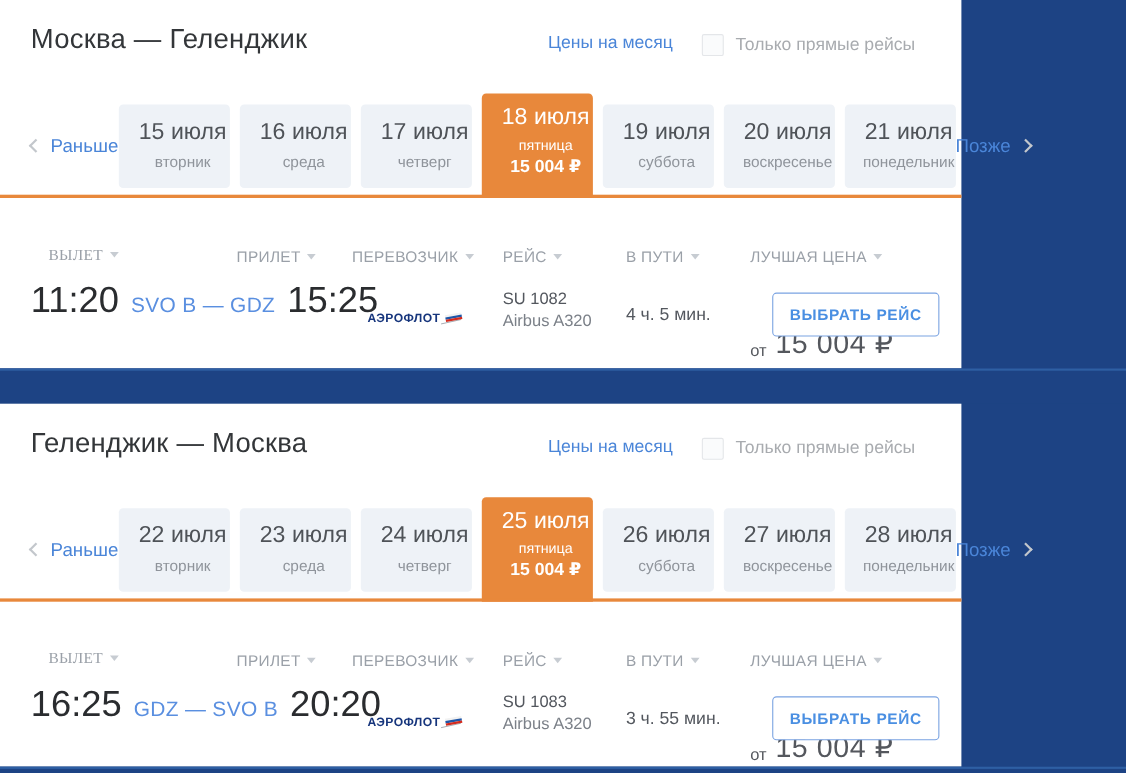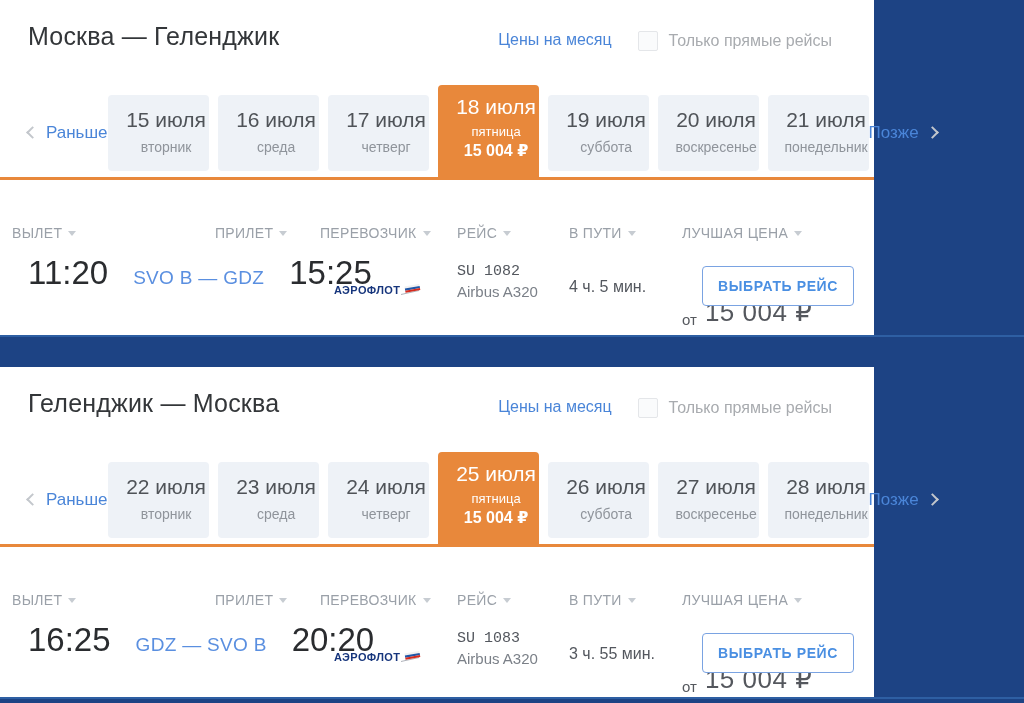--- a/index.html
+++ b/index.html
@@ -77,34 +77,34 @@
   .col-head {
     position:absolute; top:45px;
     font-size:14px; color:#9aa0a8; letter-spacing:0.3px; cursor:pointer;
   }
   .sort-arrow {
     display:inline-block; margin-left:6px; vertical-align:2px;
     width:0; height:0;
     border-left:4px solid transparent; border-right:4px solid transparent;
     border-top:5px solid #c7ccd2;
   }
-  .c1{left:12px;} .c2{left:215px;} .c3{left:320px;} .c4{left:457px;} .c5{left:569px;} .c6{left:682px;}
+  .c1{left:44px;font-family:Liberation Serif, serif;} .c2{left:215px;} .c3{left:320px;} .c4{left:457px;} .c5{left:569px;} .c6{left:682px;}
 
   .time-line {
     position:absolute; left:28px; top:74px;
-    display:flex; align-items:baseline; gap:25px; white-space:nowrap;
+    display:flex; align-items:baseline; gap:11px; white-space:nowrap;
   }
   .big-time { font-size:33px; color:#2a2c2f; }
   .route { font-size:19px; color:#5a8fe0; letter-spacing:0.3px; }
 
   .carrier { position:absolute; left:334px; top:104px; display:flex; gap:0; }
   .af-text { font-size:11px; font-weight:700; color:#16357c; letter-spacing:0.4px; }
 
   .flight-no { position:absolute; left:457px; top:82px; font-size:15px; line-height:20px; }
-  .fn-number { color:#53575e;font-family:Liberation Mono, monospace; }
+  .fn-number { color:#53575e; }
   .fn-aircraft { color:#7b8088; }
 
   .duration { position:absolute; left:569px; top:98px; font-size:16px; color:#53575e; }
 
   .price-line {
     position:absolute; left:682px; top:82px;
     display:flex; align-items:flex-end; gap:8px; white-space:nowrap;margin-top:35px;
   }
   .price-from { font-size:15px; color:#55585e; }
   .price-big  { font-size:26px; color:#54575d; letter-spacing:0.5px; }

